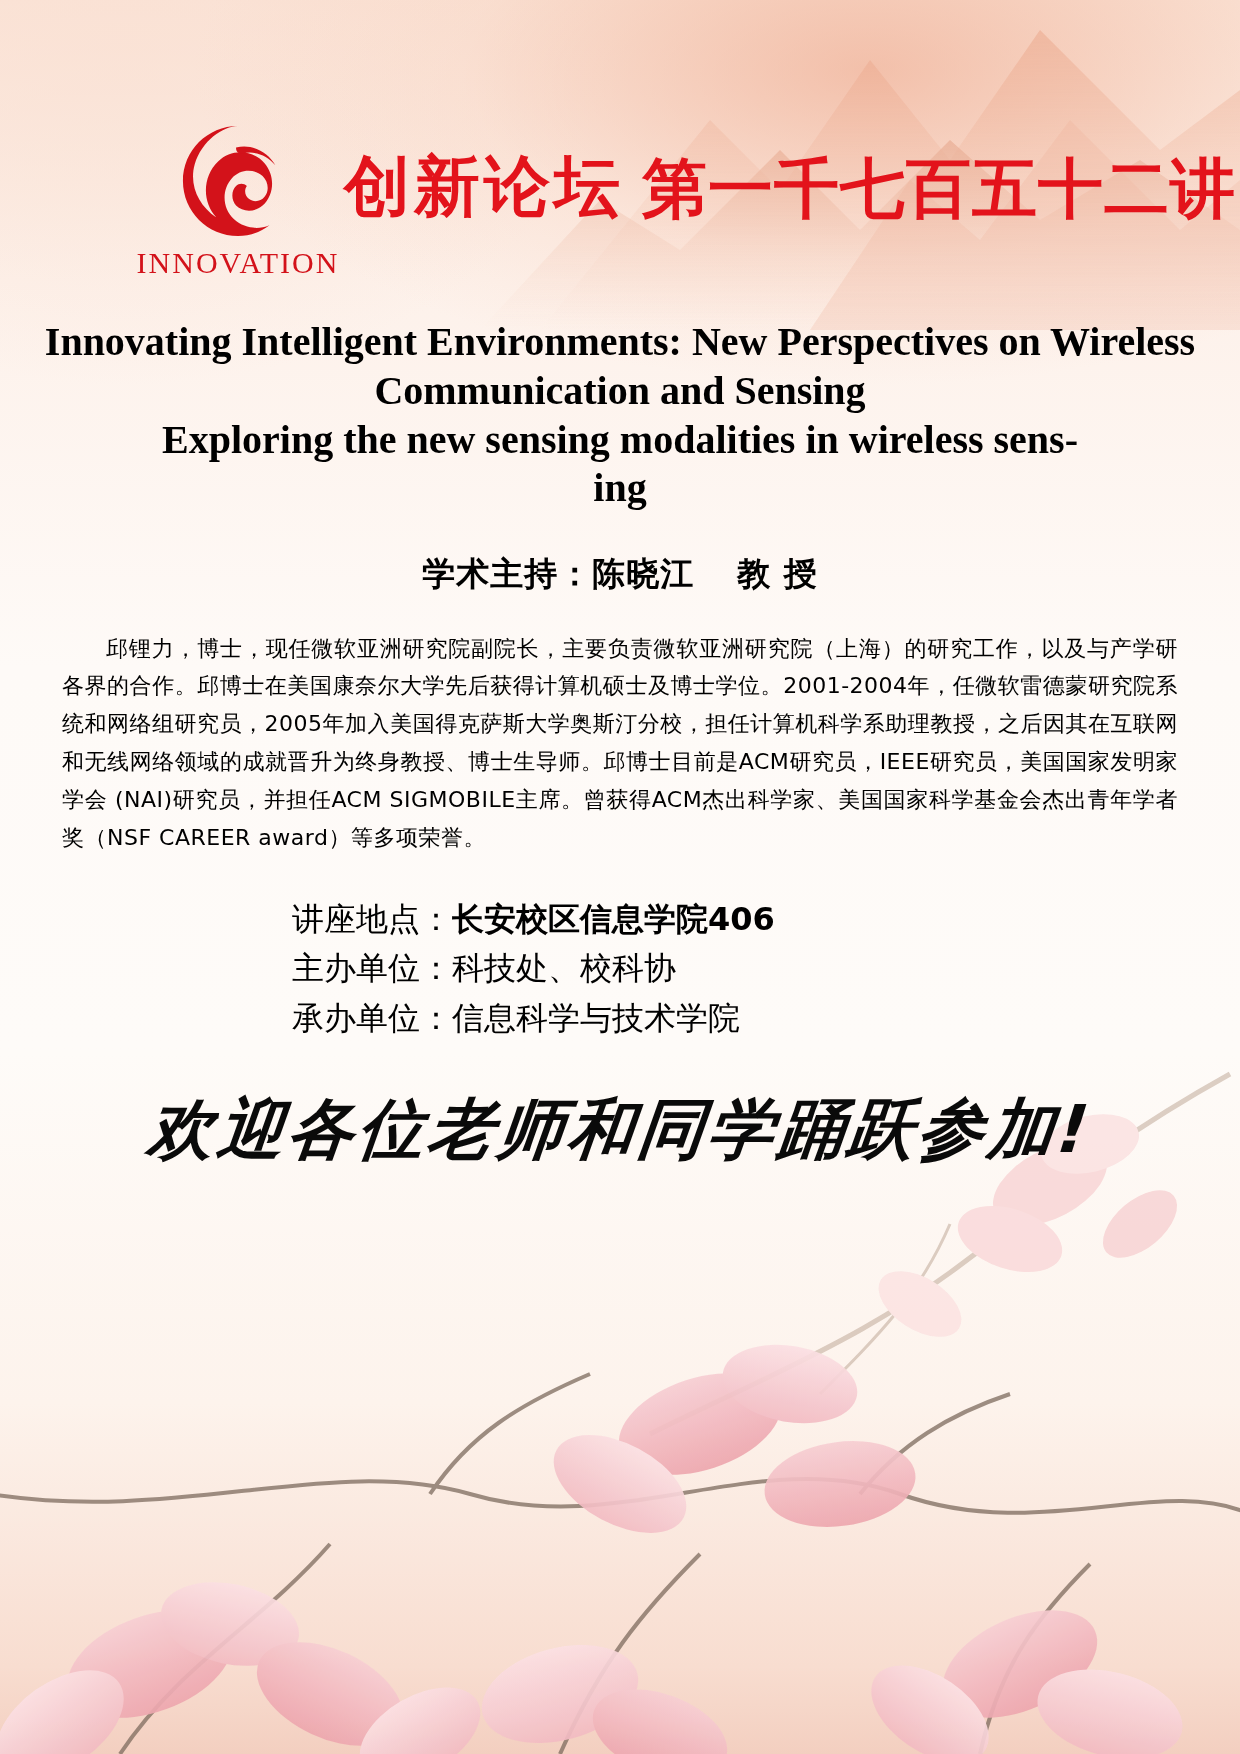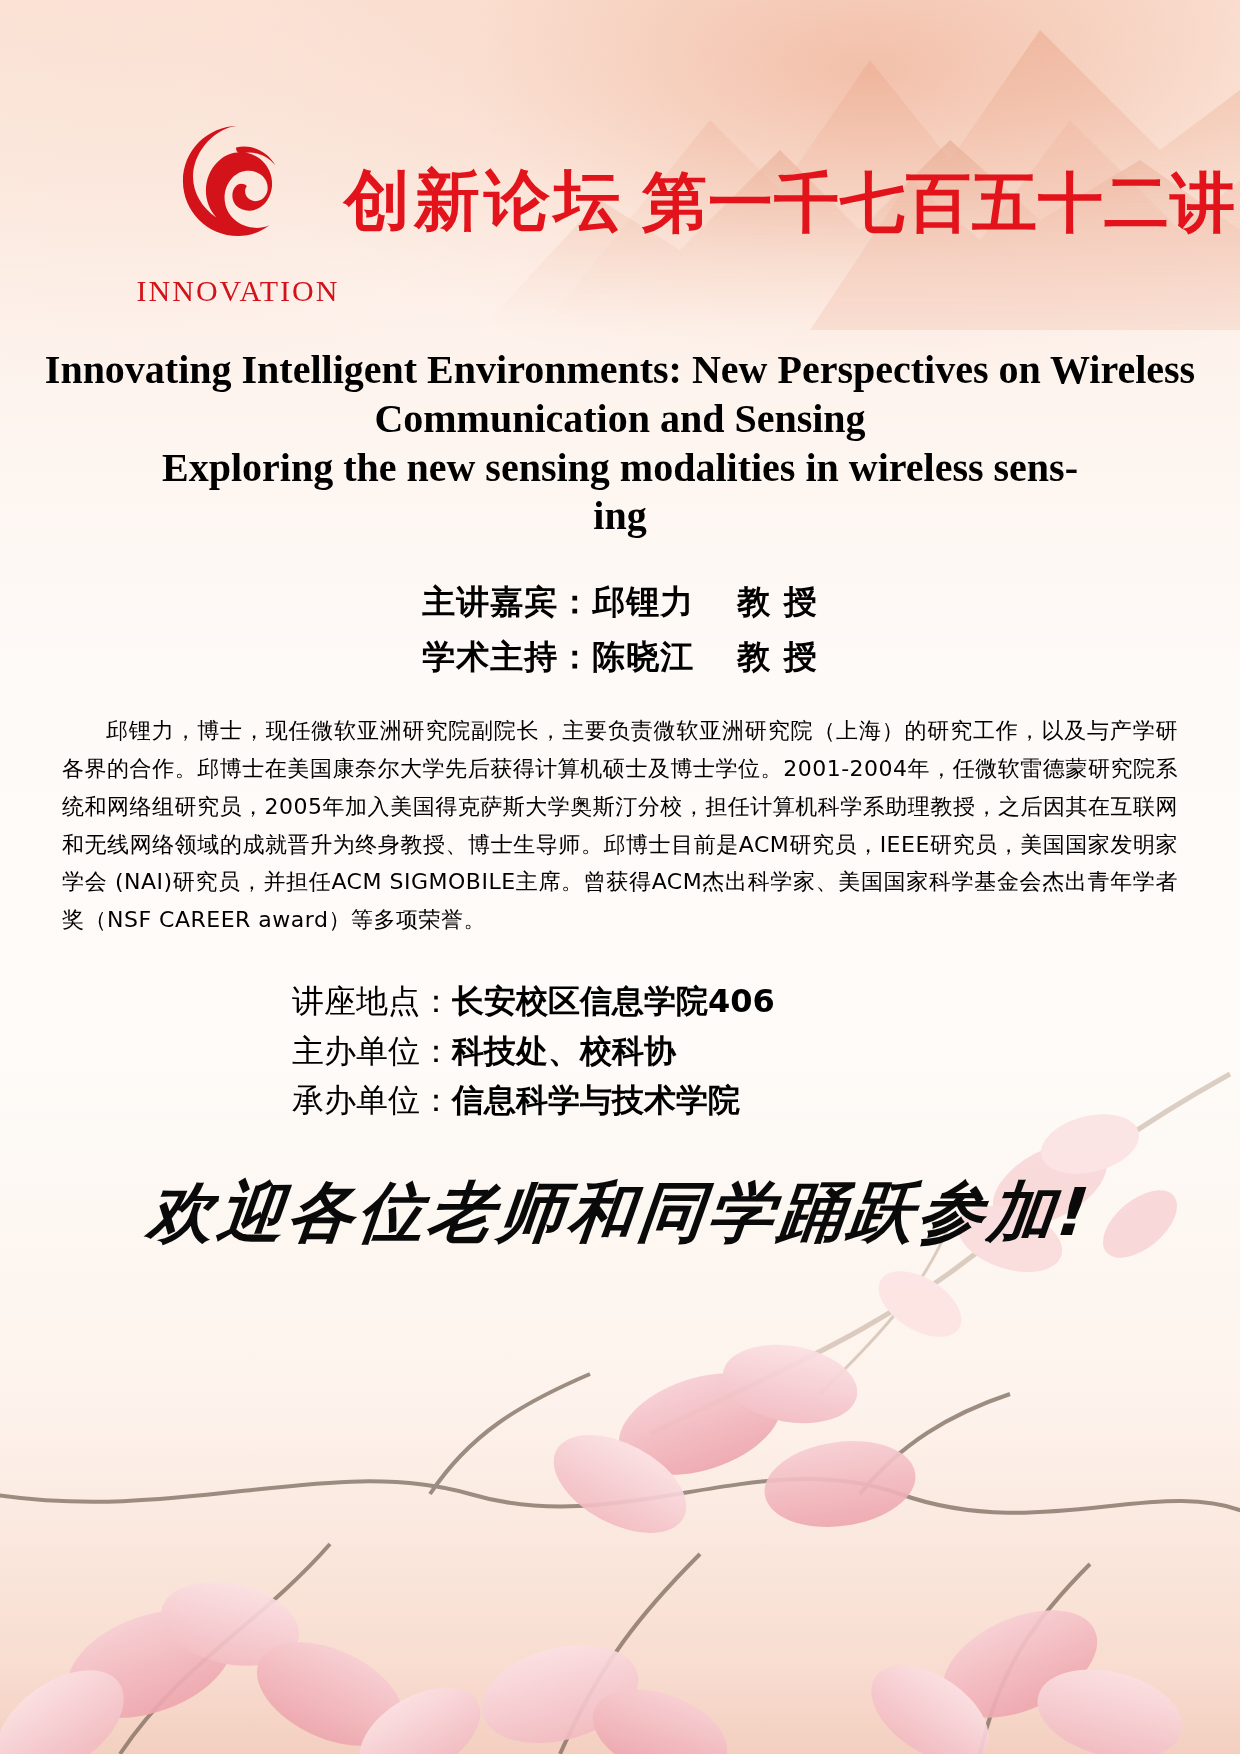--- a/index.html
+++ b/index.html
@@ -61,21 +61,20 @@
     display: flex;
     align-items: center;
     padding: 122px 0 0 150px;
   }
   .logo-wrap {
     width: 176px;
     display: flex;
     flex-direction: column;
     align-items: center;
     margin-right: 18px;
-    gap: 28px;
   }
   .logo-mark {
     width: 118px;
     height: 118px;
   }
   .logo-text {
     font-family: "Liberation Serif", serif;
     color: #d3121a;
     font-size: 30px;
     letter-spacing: 2px;
@@ -157,21 +156,21 @@
   .info .row {
     white-space: nowrap;
   }
   .info .label {
     font-weight: 400;
   }
   .info .value {
     font-weight: 700;
   }
   .info .value-normal {
-    font-weight: 700;
+    font-weight: 400;
   }
 
   
   .welcome {
     margin-top: 42px;
     text-align: center;
     font-family: "DejaVu Sans", sans-serif;
     font-size: 66px;
     font-weight: 700;
     font-style: italic;
@@ -270,23 +269,20 @@
 
     <div class="en-title">
       <span class="l1">Innovating Intelligent Environments: New Perspectives</span>
       <span class="l2">on Wireless Communication and Sensing</span>
       <span class="l3">Exploring the new sensing modalities in wireless sens-</span>
       <span class="l4">ing</span>
     </div>
 
     <div class="speakers">
       <div>
-        <span>主讲嘉宾：</span><span>邱锂力</span><span class="role-sp"></span><span>教 授</span>
-      </div>
-      <div>
         <span>学术主持：</span><span>陈晓江</span><span class="role-sp"></span><span>教 授</span>
       </div>
     </div>
 
     <div class="bio">邱锂力，博士，现任微软亚洲研究院副院长，主要负责微软亚洲研究院（上海）的研究工作，以及与产学研各界的合作。邱博士在美国康奈尔大学先后获得计算机硕士及博士学位。2001-2004年，任微软雷德蒙研究院系统和网络组研究员，2005年加入美国得克萨斯大学奥斯汀分校，担任计算机科学系助理教授，之后因其在互联网和无线网络领域的成就晋升为终身教授、博士生导师。邱博士目前是ACM研究员，IEEE研究员，美国国家发明家学会 (NAI)研究员，并担任ACM SIGMOBILE主席。曾获得ACM杰出科学家、美国国家科学基金会杰出青年学者奖（NSF CAREER award）等多项荣誉。</div>
 
     <div class="info">
       <div class="row">
         <span class="label">讲座地点：</span><span class="value">长安校区信息学院406</span>
       </div>

